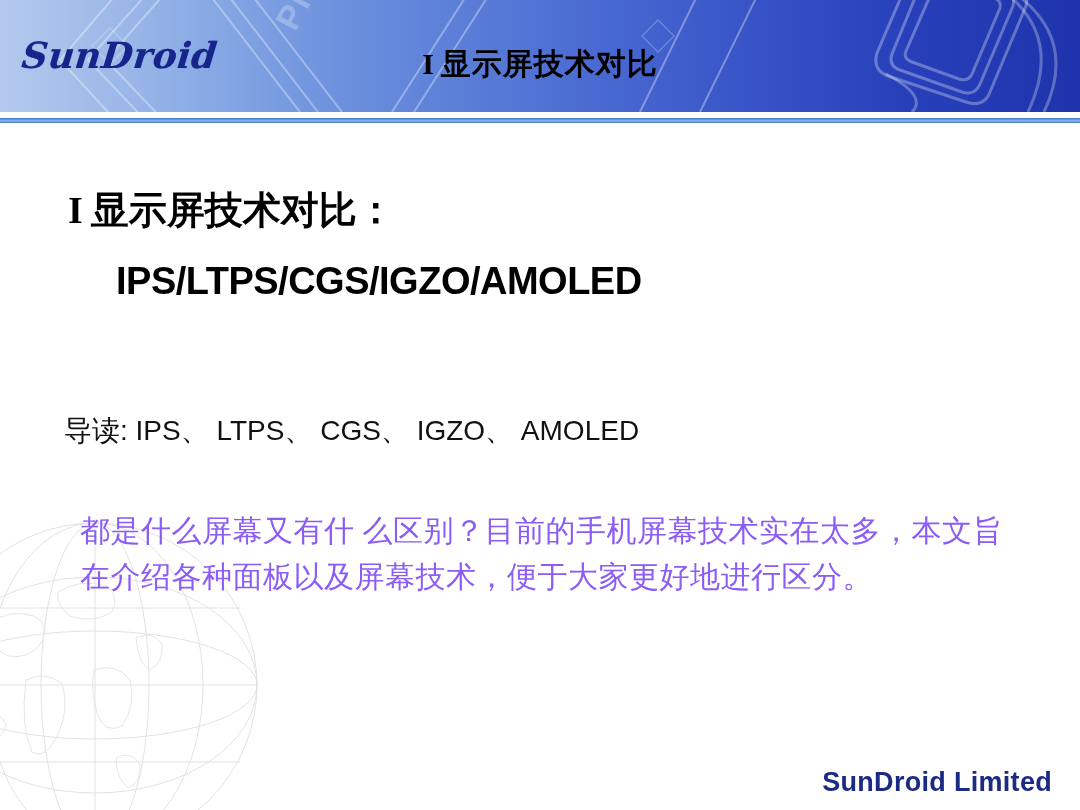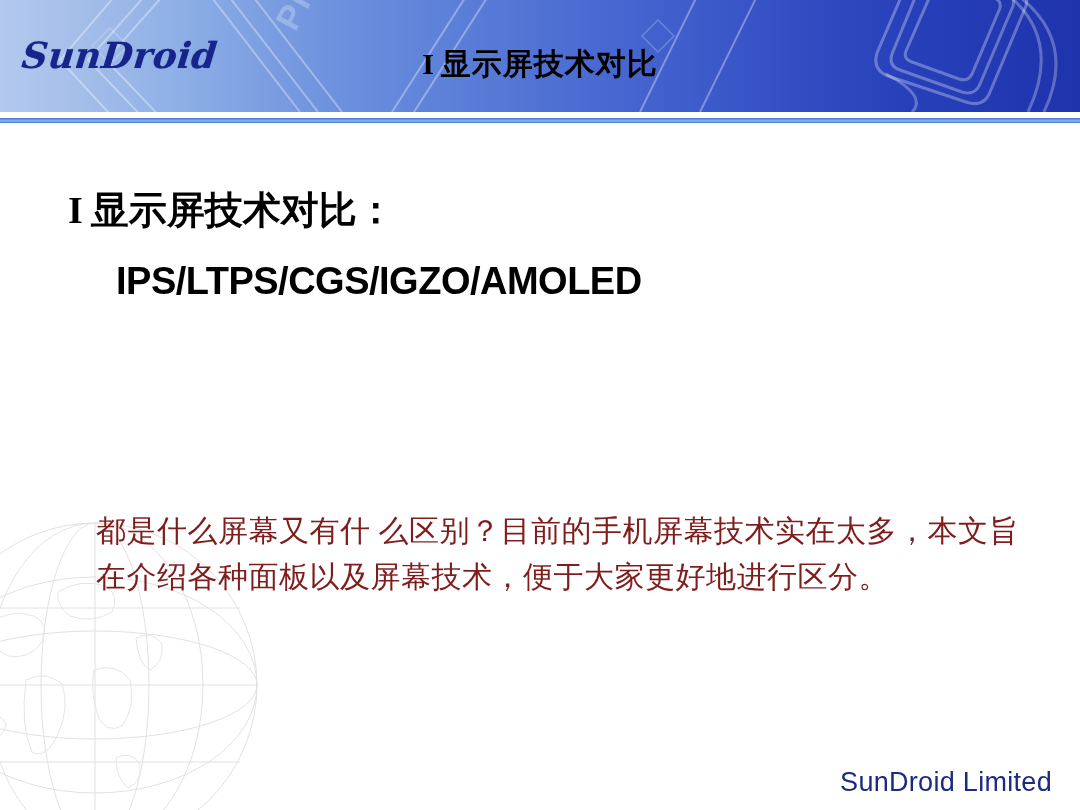--- a/index.html
+++ b/index.html
@@ -152,36 +152,36 @@
     top: 412px;
     font-size: 28px;
     font-weight: normal;
     color: #111111;
     white-space: nowrap;
     font-family: "Liberation Sans", sans-serif;
   }
 
   .body-text {
     position: absolute;
-    left: 96px;
+    left: 80px;
     top: 508px;
     width: 930px;
     font-family: "Liberation Serif", serif;
     font-size: 30px;
     line-height: 46px;
-    color: #7f1d1d;
+    color: #8b5cf6;
     letter-spacing: 0.5px;
   }
 
   .footer-brand {
     position: absolute;
     right: 28px;
     bottom: 12px;
     font-size: 27px;
-    font-weight: normal;
+    font-weight: bold;
     color: #1b2a82;
     font-family: "Liberation Sans", sans-serif;
     letter-spacing: 0.3px;
   }
 </style>
 </head>
 <body>
 
 <div class="slide">
 
@@ -252,18 +252,19 @@
     </g>
   </svg>
 
   <div class="title-block">
     <div class="title-line1">
       <span class="roman">I</span><span>显示屏技术对比：</span>
     </div>
     <div class="title-line2">IPS/LTPS/CGS/IGZO/AMOLED</div>
   </div>
 
+  <div class="lead-line">导读: IPS、 LTPS、 CGS、 IGZO、 AMOLED</div>
 
   <div class="body-text"> 都是什么屏幕又有什 么区别？目前的手机屏幕技术实在太多，本文旨在介绍各种面板以及屏幕技术，便于大家更好地进行区分。</div>
 
   <div class="footer-brand">SunDroid Limited</div>
 
 </div>
 
 </body></html>

